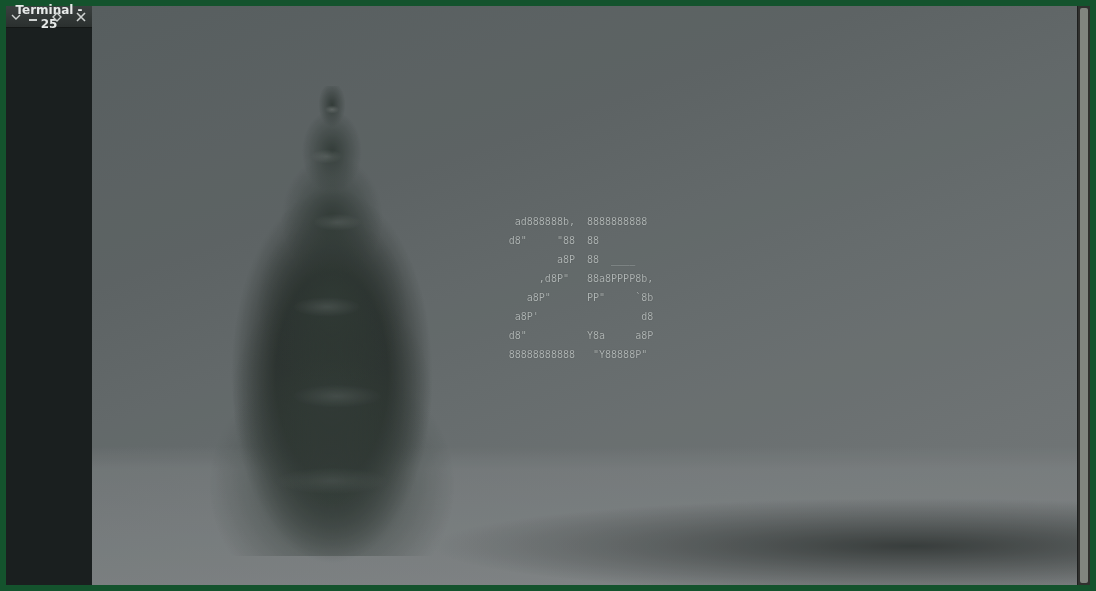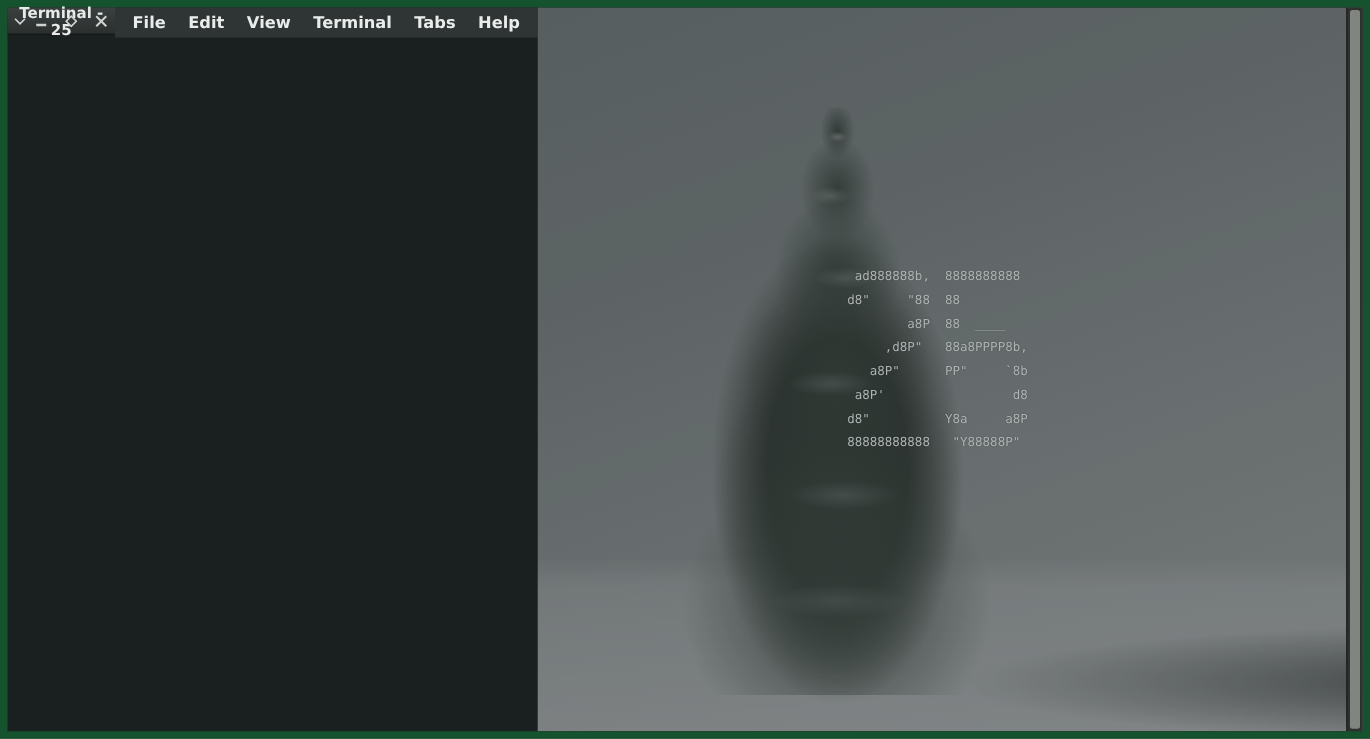--- a/index.html
+++ b/index.html
@@ -171,28 +171,20 @@
         </svg>
       </div>
       <div class="win-btn">
         <svg width="10" height="10" viewBox="0 0 10 10">
             <path d="M1 1 L9 9 M9 1 L1 9" stroke="#cfd3d2" stroke-width="1.6"></path>
           </svg>
       </div>
     </div>
   </div>
 
-  <div class="menubar">
-    <div class="menu-item">File</div>
-    <div class="menu-item">Edit</div>
-    <div class="menu-item">View</div>
-    <div class="menu-item">Terminal</div>
-    <div class="menu-item">Tabs</div>
-    <div class="menu-item">Help</div>
-  </div>
 
   <div class="viewport">
     <div class="bg"></div>
     <div class="term-content">
       <div class="ascii"><span class="ascii-inner"> ad888888b,  8888888888  
 d8"     "88  88          
         a8P  88  ____    
      ,d8P"   88a8PPPP8b, 
    a8P"      PP"     `8b 
  a8P'                 d8 

